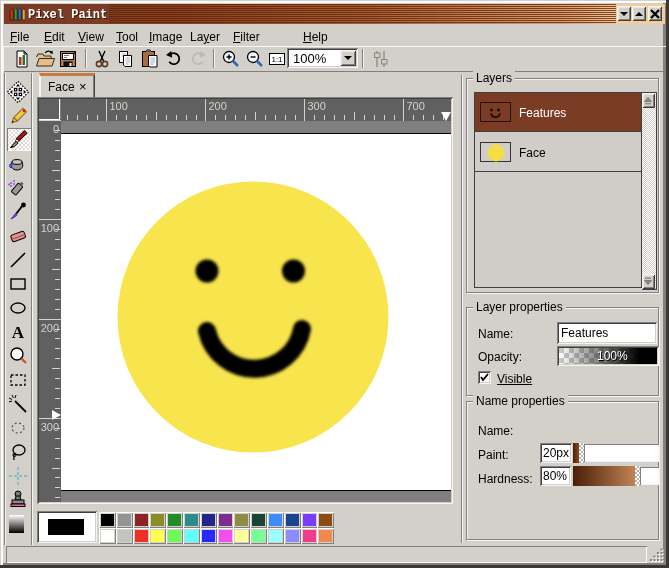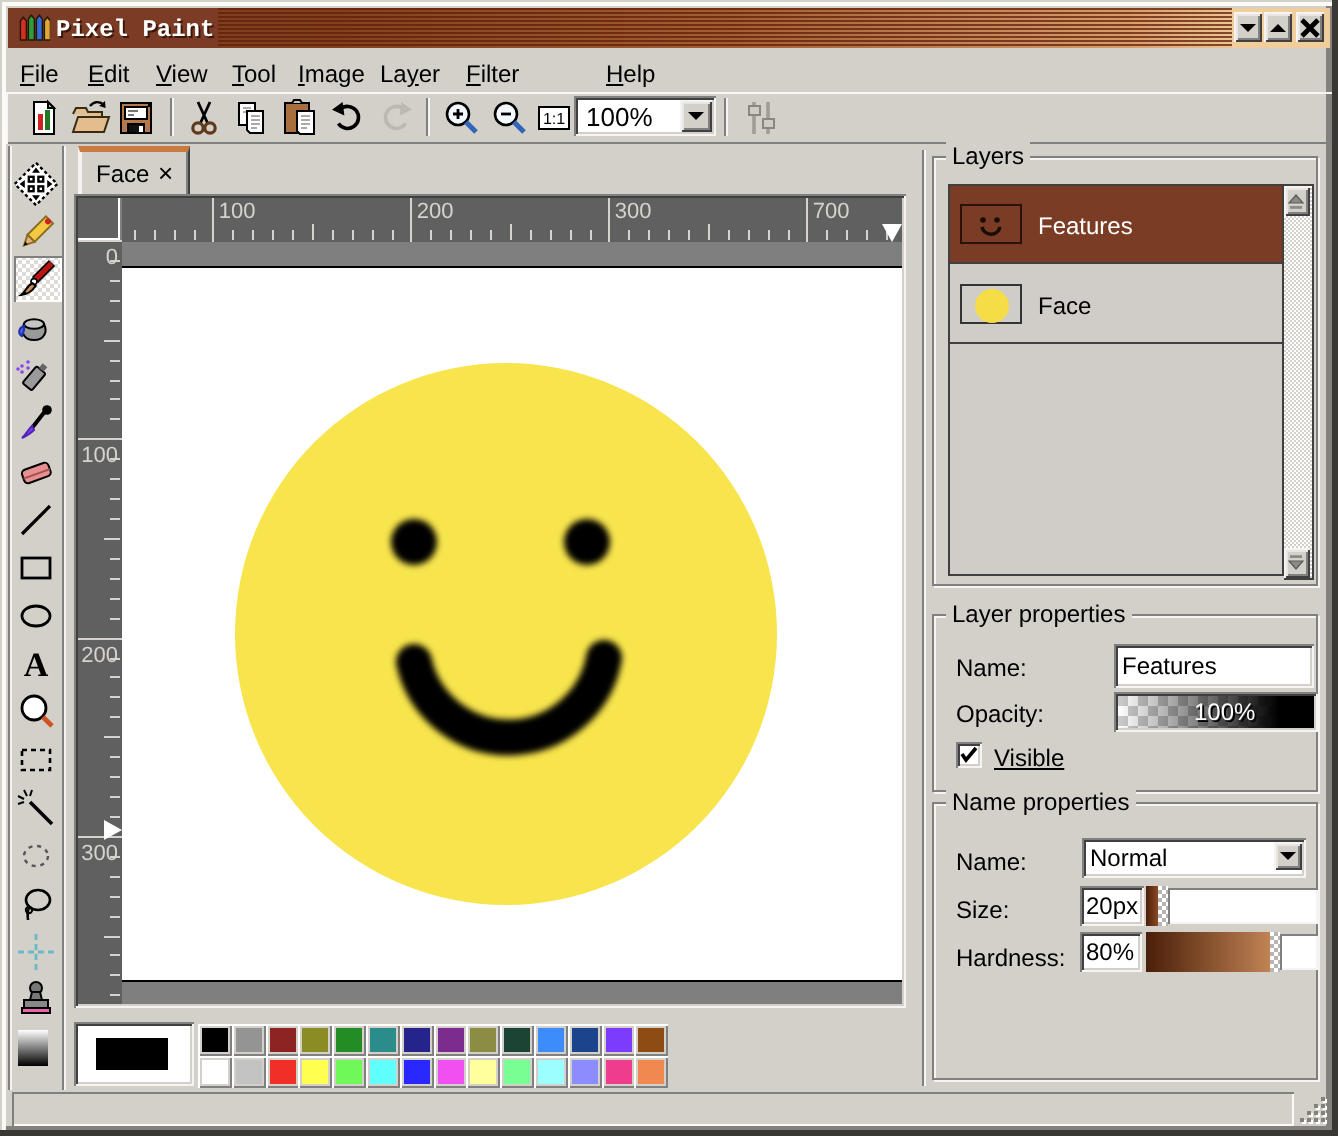--- a/index.html
+++ b/index.html
@@ -515,28 +515,21 @@
     <svg width="13" height="13" viewBox="0 0 13 13">
         <path d="M3 6 L5 9 L10 3" stroke="#000" stroke-width="1.8" fill="none"></path>
       </svg>
   </div>
   <div class="flabel" style="left:30px; top:64px;text-decoration:underline;">Visible</div>
 </div>
 
 <div class="group" style="top:401px; height:139px;">
   <div class="glabel">Name properties</div>
   <div class="flabel" style="top:22px;">Name:</div>
-  <div class="field" style="left:74px; top:17px; width:112px; height:20px;">
-    <span style="position:absolute; left:4px; top:3px; font-size:12px;">Normal</span>
-    <div class="cbtn" style="position:absolute; right:2px; top:2px; width:14px; height:14px; background:#d3d0ca;
-      box-shadow: inset 1px 1px 0 #f5f4f2, inset -1px -1px 0 #404040, inset 2px 2px 0 #e8e6e2, inset -2px -2px 0 #808080;">
-      <div class="arrow-d" style="left:3px; top:5px;"></div>
-    </div>
-  </div>
-  <div class="flabel" style="top:46px;">Size:</div>
+  <div class="flabel" style="top:46px;">Paint:</div>
   <div class="field" style="left:73px; top:41px; width:32px; height:20px;">
     <span style="position:absolute; left:3px; top:3px; font-size:12px;">20px</span>
   </div>
   <div style="position:absolute; left:106px; top:41px; width:86px; height:20px;">
     <div style="position:absolute; left:0; top:0; width:6px; height:20px; background:linear-gradient(to right,#4a1e08,#8a4a24);"></div>
     <div style="position:absolute; left:6px; top:0; width:5px; height:20px; background:repeating-conic-gradient(#b8b5b0 0% 25%, #fff 0% 50%) 0 0/4px 4px;"></div>
     <div style="position:absolute; left:11px; top:1px; right:0; height:18px; background:#fff; box-shadow: inset 1px 1px 0 #808080, inset -1px -1px 0 #f5f4f2;"></div>
   </div>
   <div class="flabel" style="top:70px;">Hardness:</div>
   <div class="field" style="left:73px; top:64px; width:31px; height:20px;">

